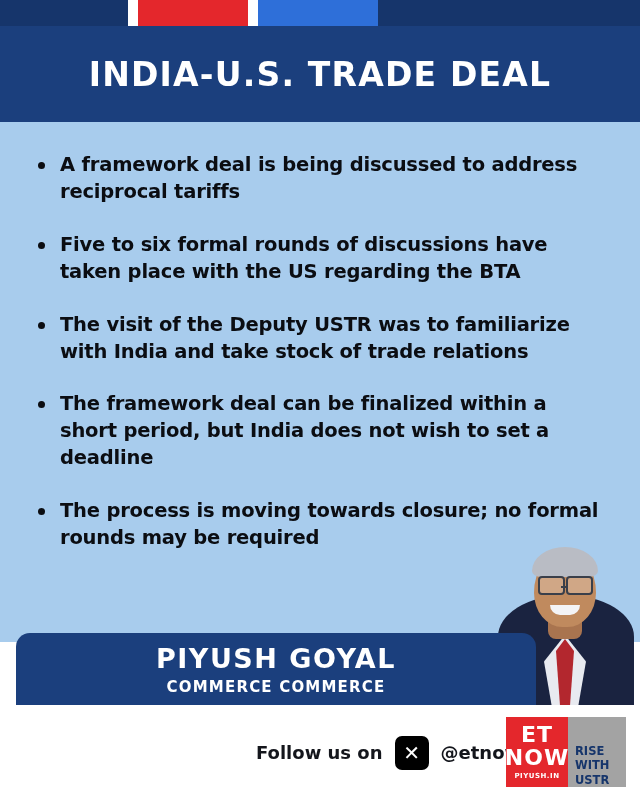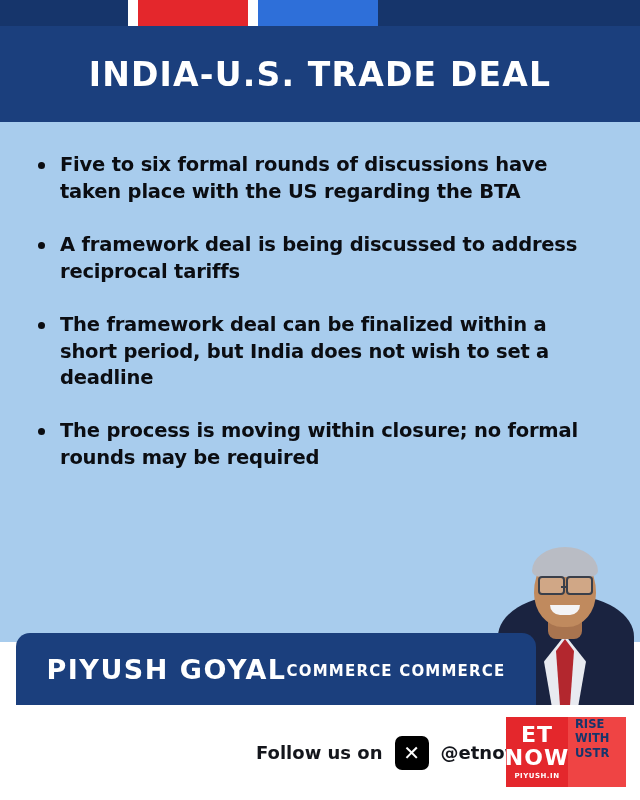--- a/index.html
+++ b/index.html
@@ -183,20 +183,21 @@
   
   .nameplate {
     position: absolute;
     left: 16px;
     bottom: 95px;
     width: 520px;
     height: 72px;
     background: #1b3f7d;
     border-radius: 14px 14px 0 0;
     display: flex;
+    flex-direction: column;
     align-items: center;
     justify-content: center;
     z-index: 3;
   }
   .nameplate .nm {
     color: #ffffff;
     font-size: 27px;
     font-weight: bold;
     letter-spacing: 1.5px;
     font-family: "DejaVu Sans", sans-serif;
@@ -285,25 +286,25 @@
   }
   .et-left .url {
     font-size: 7px;
     font-weight: bold;
     letter-spacing: 0.5px;
     margin-top: 2px;
     font-family: "DejaVu Sans", sans-serif;
   }
   .et-right {
     flex: 1;
-    background: #ef4444;
+    background: #a3a3a3;
     display: flex;
     flex-direction: column;
     align-items: flex-start;
-    justify-content: flex-start;
+    justify-content: flex-end;
     padding-left: 7px;
     box-sizing: border-box;
   }
   .et-right span {
     color: #16356b;
     font-size: 11.5px;
     font-weight: bold;
     line-height: 1.25;
     font-family: "DejaVu Sans", sans-serif;
   }
@@ -321,24 +322,25 @@
     <div class="seg seg-blue"></div>
     <div class="seg seg-navy-right"></div>
   </div>
 
   <div class="header">
     <h1>INDIA-U.S. TRADE DEAL</h1>
   </div>
 
   <div class="body">
     <ul class="points">
+      <li>A framework deal is being discussed to address reciprocal tariffs</li>
       <li>Five to six formal rounds of discussions have taken place with the US regarding the BTA</li>
-      <li>A framework deal is being discussed to address reciprocal tariffs</li>
+      <li>The visit of the Deputy USTR was to familiarize with India and take stock of trade relations</li>
       <li>The framework deal can be finalized within a short period, but India does not wish to set a deadline</li>
-      <li>The process is moving within closure; no formal rounds may be required</li>
+      <li>The process is moving towards closure; no formal rounds may be required</li>
     </ul>
   </div>
 
   <div class="portrait">
     <div class="p-suit"></div>
     <div class="p-shirt"></div>
     <div class="p-tie"></div>
     <div class="p-neck"></div>
     <div class="p-head"></div>
     <div class="p-hair"></div>

